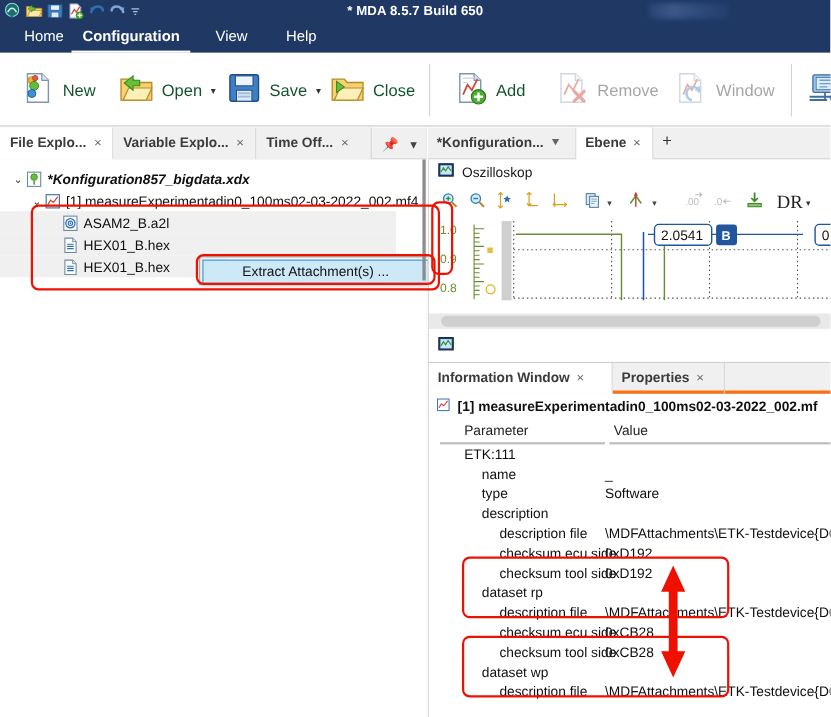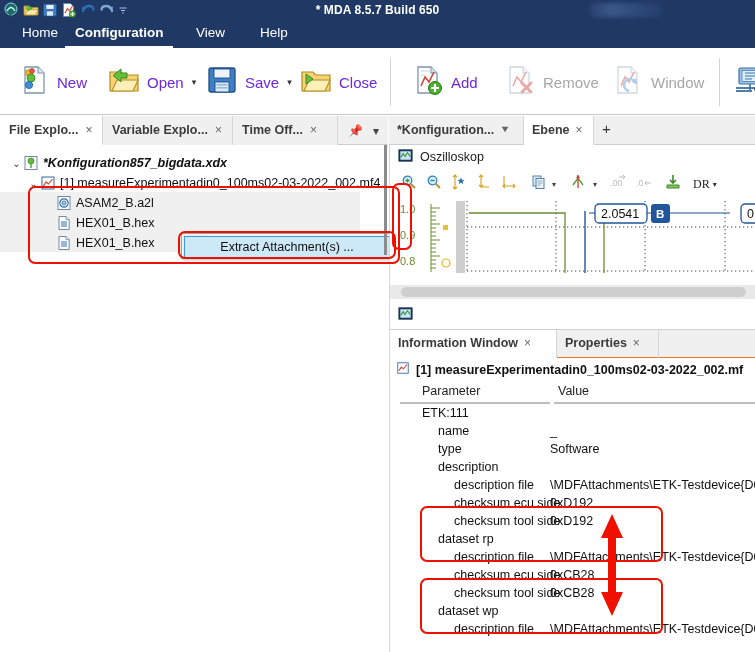--- a/index.html
+++ b/index.html
@@ -46,21 +46,21 @@
   
   .ribbon {
     position: absolute; left: 0; top: 48px; width: 755px; height: 67px;
     background: #ffffff; border-bottom: 1px solid #c8c8c8;
   }
   .rbtn {
     position: absolute; top: 12px; height: 44px;
     display: flex; align-items: center; gap: 7px; cursor: default;
     padding: 0 4px;
   }
-  .rbtn .lbl { font-size: 15px; color: #6d28d9; white-space: nowrap; }
+  .rbtn .lbl { font-size: 15px; color: #14532d; white-space: nowrap; }
   .rbtn.disabled .lbl { color: #a6a6a6; }
   .rbtn .caret { font-size: 9px; color: #333; margin-left: 1px; }
   .ribsep {
     position: absolute; top: 10px; width: 1px; height: 48px; background: #d4d4d4;
   }
 
   
   .ico { position: relative; display: inline-block; }
 
   
@@ -124,21 +124,21 @@
   .scopehdr { position: absolute; left: 0; top: 0; width: 366px; height: 24px; display: flex; align-items: center; gap: 7px; padding-left: 8px; }
   .scopehdr .t { font-size: 12.5px; color: #1a1a1a; }
   .scopetb { position: absolute; left: 0; top: 26px; width: 366px; height: 26px; display: flex; align-items: center; gap: 9px; padding-left: 11px; }
   .plot { position: absolute; left: 0; top: 56px; width: 366px; height: 82px; background: #fff; overflow: hidden; }
   .plotbottom { position: absolute; left: 0; top: 140px; width: 366px; height: 14px; background: #e9e9e9; }
   .scope-scroll { position: absolute; left: 11px; top: 142px; width: 345px; height: 10px; background: #cfcfcf; border-radius: 5px; }
   .scope-icon-row { position: absolute; left: 0; top: 158px; width: 366px; height: 24px; display:flex; align-items:center; padding-left: 8px; }
 
   
   .infopane { position: absolute; left: 0; top: 213px; width: 366px; height: 323px; background: #fff; border-top: 1px solid #cfcfcf; border-left: 1px solid #d8d8d8;}
-  .itabstrip { position: absolute; left: 0; top: 0; width: 366px; height: 28px; background: #f0f0f0; border-bottom: 1px solid #f97316; }
+  .itabstrip { position: absolute; left: 0; top: 0; width: 366px; height: 28px; background: #f0f0f0; border-bottom: 3px solid #f97316; }
   .itab { position: absolute; top: 0; height: 28px; line-height: 27px; font-size: 12.5px; font-weight: bold; color: #3b3b3b; padding: 0 8px; border-right: 1px solid #d6d6d6; cursor: default; white-space: nowrap; }
   .itab.sel { background: #ffffff; border-bottom: 1px solid #fff; }
   .itab .x { font-size: 12px; color: #666; margin-left: 6px; font-weight: normal; }
   .infohdr { position: absolute; left: 0; top: 28px; width: 366px; height: 24px; display: flex; align-items: center; gap: 6px; padding-left: 6px; }
   .infohdr .t { font-size: 12.5px; font-weight: bold; color: #101010; white-space: nowrap; }
   .colhdr { position: absolute; left: 0; top: 52px; width: 366px; height: 22px; text-decoration: underline; }
   .colhdr .c { position: absolute; top: 2px; font-size: 12.5px; color: #222; }
   .colhdr .rule { position: absolute; top: 20px; height: 2px; background: #bdbdbd; }
   .prow { position: absolute; height: 18px; white-space: nowrap; font-size: 12.5px; color: #101010; }
   .pk { position: absolute; top: 0; }
@@ -476,39 +476,39 @@
         </span>
         <span class="caret" style="font-size:8px;color:#444;margin-left:-4px">▾</span>
         <span class="ico" style="margin-left:5px">
           <svg width="18" height="16" viewBox="0 0 18 16">
               <path d="M3 11 L8 4 L13 11" stroke="#4a9b2f" stroke-width="1.3" fill="none"></path>
               <path d="M8 1v13" stroke="#cf3a2a" stroke-width="1.3"></path>
               <path d="M8 1l-2 3h4z" fill="#cf3a2a"></path>
             </svg>
         </span>
         <span class="caret" style="font-size:8px;color:#444;margin-left:-4px">▾</span>
-        <span class="ico" style="margin-left:4px;opacity:.4">
+        <span class="ico" style="margin-left:17px;opacity:.4">
           <svg width="17" height="16" viewBox="0 0 17 16">
               <text x="0" y="12" font-size="9" fill="#555" font-family="Liberation Sans">.00</text>
               <path d="M9 3h6M13 1l2 2-2 2" stroke="#555" stroke-width="1" fill="none"></path>
             </svg>
         </span>
         <span class="ico" style="opacity:.4">
           <svg width="17" height="16" viewBox="0 0 17 16">
               <text x="0" y="12" font-size="9" fill="#555" font-family="Liberation Sans">.0</text>
               <path d="M15 9h-6M11 7l-2 2 2 2" stroke="#555" stroke-width="1" fill="none"></path>
             </svg>
         </span>
         <span class="ico" style="margin-left:3px">
           <svg width="16" height="16" viewBox="0 0 16 16">
               <path d="M8 1v8M5 6l3 3 3-3" stroke="#3a8a25" stroke-width="1.6" fill="none"></path>
               <path d="M2 11h12v3H2z" fill="#8ac06a" stroke="#3a8a25" stroke-width="1"></path>
             </svg>
         </span>
-        <span style="font-family:'Liberation Serif',serif;font-size:12px;color:#222;margin-left:3px">DR</span>
+        <span style="font-family:'Liberation Serif',serif;font-size:17px;color:#222;margin-left:3px">DR</span>
         <span class="caret" style="font-size:8px;color:#333;margin-left:-6px">▾</span>
       </div>
 
       <div class="plot">
         <svg width="366" height="82" viewBox="0 0 366 82">
 
           <text x="10" y="12" font-size="11" fill="#6b8c30" font-family="Liberation Sans">1.0</text>
           <text x="10" y="38" font-size="11" fill="#6b8c30" font-family="Liberation Sans">0.9</text>
           <text x="10" y="64" font-size="11" fill="#6b8c30" font-family="Liberation Sans">0.8</text>
 

